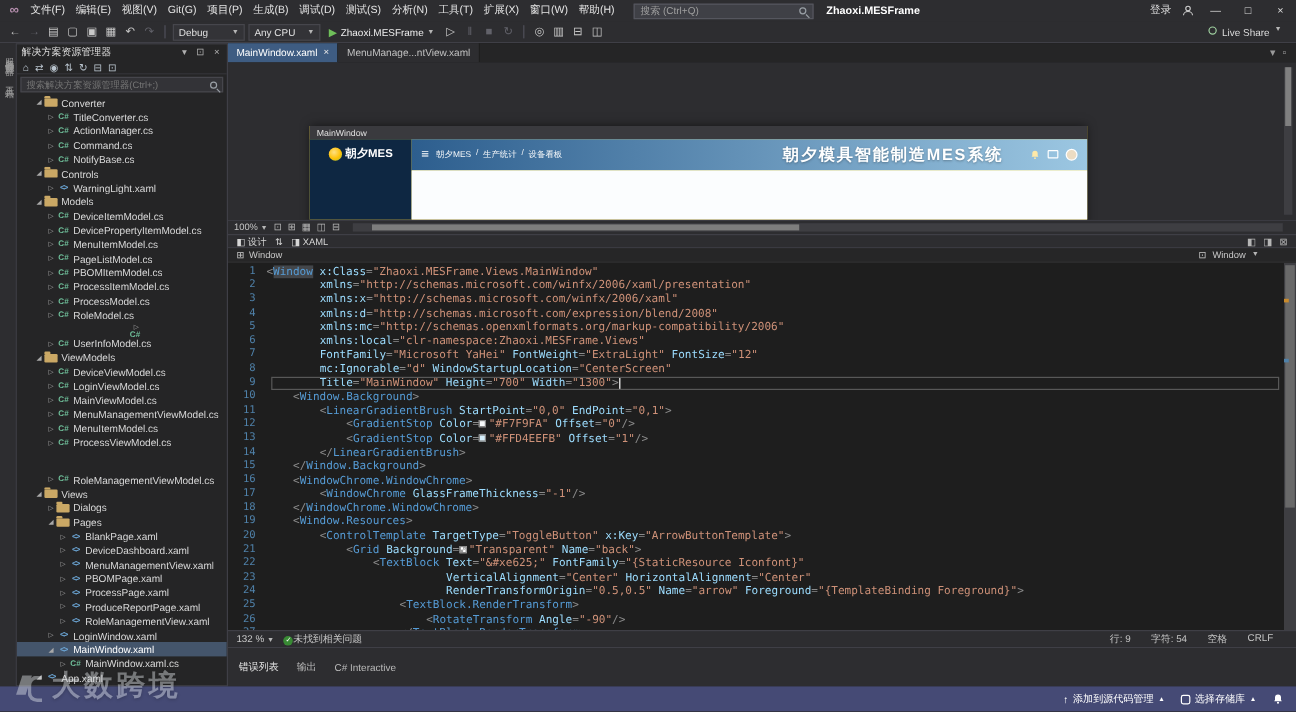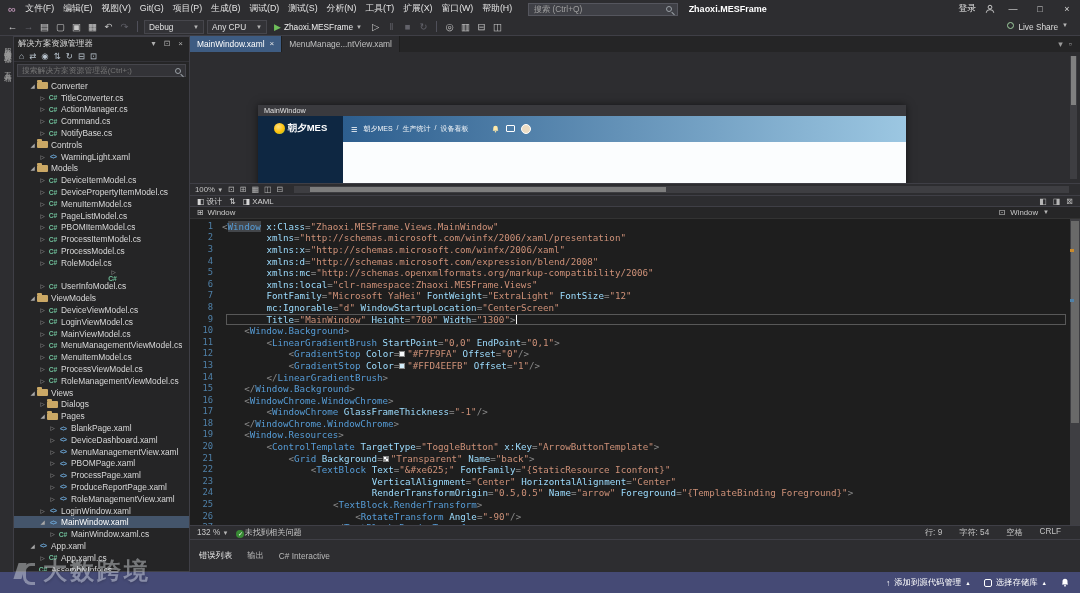--- a/index.html
+++ b/index.html
@@ -348,21 +348,21 @@
           <div class="tree-row" style="padding-left: 24px;">
             <span class="arrow">▷</span>
             <span class="ic-cs">C#</span>
             <span class="tree-label">MenuItemModel.cs</span>
           </div>
           <div class="tree-row" style="padding-left: 24px;">
             <span class="arrow">▷</span>
             <span class="ic-cs">C#</span>
             <span class="tree-label">ProcessViewModel.cs</span>
           </div>
-          <div class="tree-row" style="padding-left: 24px;">
+          <div class="tree-row" style="padding-left: 24px; margin-top: 19px;">
             <span class="arrow">▷</span>
             <span class="ic-cs">C#</span>
             <span class="tree-label">RoleManagementViewModel.cs</span>
           </div>
           <div class="tree-row" style="padding-left: 14px;">
             <span class="arrow">◢</span>
             <span class="ic-folder"></span>
             <span class="tree-label">Views</span>
           </div>
           <div class="tree-row" style="padding-left: 24px;">
@@ -475,20 +475,21 @@
             <div class="pv-main">
               <div class="pv-header">
                 <span class="pv-burger">≡</span>
                 <span class="pv-nav" id="pv-nav">
                     <span class="pv-nav-item">朝夕MES</span>
                     <span class="pv-sep">/</span>
                     <span class="pv-nav-item">生产统计</span>
                     <span class="pv-sep">/</span>
                     <span class="pv-nav-item">设备看板</span>
                   </span>
+                <span class="pv-title">朝夕模具智能制造MES系统</span>
                 <span class="pv-icons">
                   <svg width="9" height="10" viewBox="0 0 16 16">
                       <path d="M8 2a4 4 0 0 0-4 4v3l-1 2h10l-1-2V6a4 4 0 0 0-4-4z" fill="#ffe9a8"></path>
                       <circle cx="8" cy="13" r="1.4" fill="#ffe9a8"></circle>
                     </svg>
                   <span class="pv-panel-ic"></span>
                   <span class="pv-avatar"></span>
                 </span>
               </div>
               <div class="pv-content"></div>

